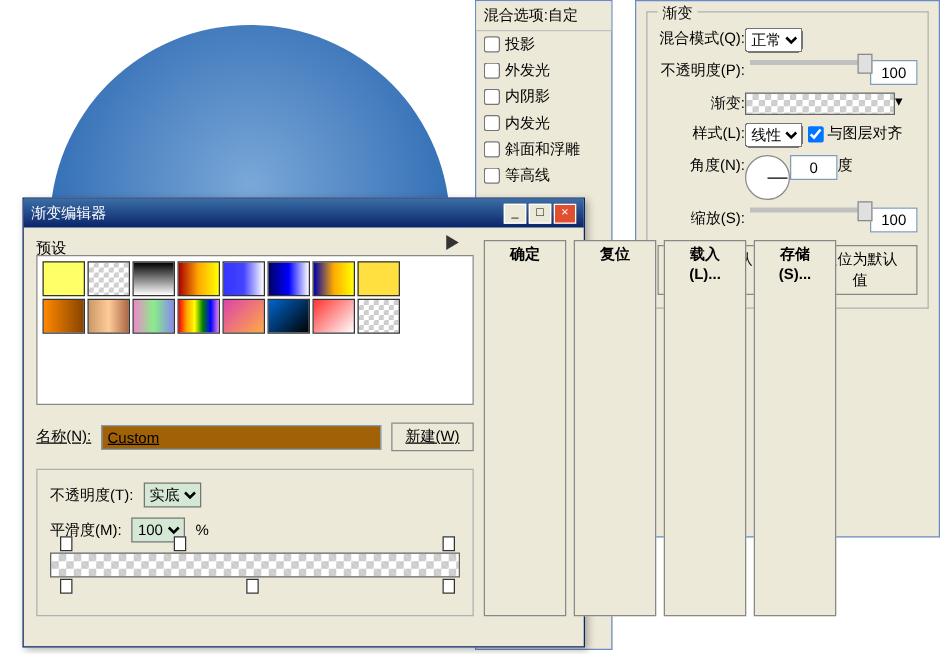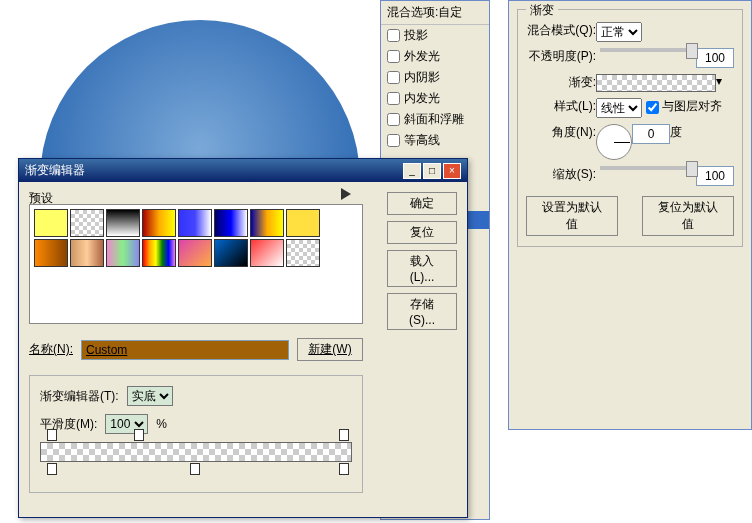--- a/index.html
+++ b/index.html
@@ -27,23 +27,23 @@
 .angle-dial { width: 36px; height: 36px; border: 1px solid #888; border-radius: 50%; background: #fff; position: relative; }
 .angle-dial::after { content: ""; position: absolute; left: 50%; top: 50%; width: 16px; height: 1px; background: #000; transform-origin: left center; }
 .btn { background: #ece9d8; border: 1px solid #888; padding: 2px 10px; min-width: 66px; text-align: center; cursor: pointer; }
 .btn-row { display: flex; gap: 24px; justify-content: center; margin-top: 10px; }
 
 .gradient-editor { position: absolute; left: 18px; top: 158px; width: 450px; height: 360px; background: #ece9d8; border: 1px solid #0a246a; box-shadow: 2px 2px 6px rgba(0,0,0,0.3); }
 .ge-titlebar { background: linear-gradient(#3b6ea5, #0a246a); color: #fff; padding: 3px 6px; display: flex; justify-content: space-between; align-items: center; }
 .ge-titlebuttons { display: flex; gap: 2px; }
 .ge-tbtn { width: 18px; height: 16px; background: #ece9d8; border: 1px solid #fff; font-size: 10px; text-align: center; line-height: 14px; color: #000; }
 .ge-tbtn.close { background: #e05030; color: #fff; }
-.ge-body { padding: 10px; display: flex; gap: 24px; }
+.ge-body { padding: 10px; display: flex; gap: 8px; }
 .ge-left { flex: 1; }
-.ge-right { width: 70px; display: flex; flex-direction: column; gap: 6px; }
+.ge-right { width: 70px; display: flex; flex-direction: row; gap: 6px; font-weight: bold; }
 .preset-box { border: 1px solid #888; background: #fff; padding: 4px; height: 120px; position: relative; }
 .preset-label { position: absolute; top: -14px; left: 0; }
 .preset-grid { display: grid; grid-template-columns: repeat(8, 34px); grid-auto-rows: 28px; gap: 2px; }
 .swatch { border: 1px solid #333; }
 .ge-name-row { display: flex; align-items: center; gap: 8px; margin-top: 14px; text-decoration: underline; }
 .ge-name-row input[type=text] { flex: 1; background: #a16207; border: 1px solid #7f9db9; padding: 2px 4px; }
 .ge-type-group { border: 1px solid #b0b0b0; padding: 10px 10px 30px; margin-top: 14px; position: relative; }
 .ge-type-row { display: flex; align-items: center; gap: 8px; margin-bottom: 8px; }
 .ge-type-row select { background: #d5e8d5; }
 .ge-grad-bar { height: 20px; border: 1px solid #666; margin: 8px 0 0; background-image: linear-gradient(45deg,#ccc 25%,transparent 25%,transparent 75%,#ccc 75%),linear-gradient(45deg,#ccc 25%,#fff 25%,#fff 75%,#ccc 75%); background-size:12px 12px; background-position:0 0,6px 6px; position: relative; }
@@ -170,21 +170,21 @@
             </div>
         </div>
       </div>
       <div class="ge-name-row">
         <span>名称(N):</span>
         <input type="text" value="Custom" style="">
         <div class="btn">新建(W)</div>
       </div>
       <div class="ge-type-group">
         <div class="ge-type-row">
-          <span>渐变编辑器(T):</span>
+          <span>不透明度(T):</span>
           <select><option>实底</option></select>
         </div>
         <div class="ge-type-row">
           <span>平滑度(M):</span>
           <select><option>100</option></select>
           <span>%</span>
         </div>
         <div class="ge-grad-bar">
           <div class="stop top" style="left:2%"></div>
           <div class="stop top" style="left:30%"></div>

